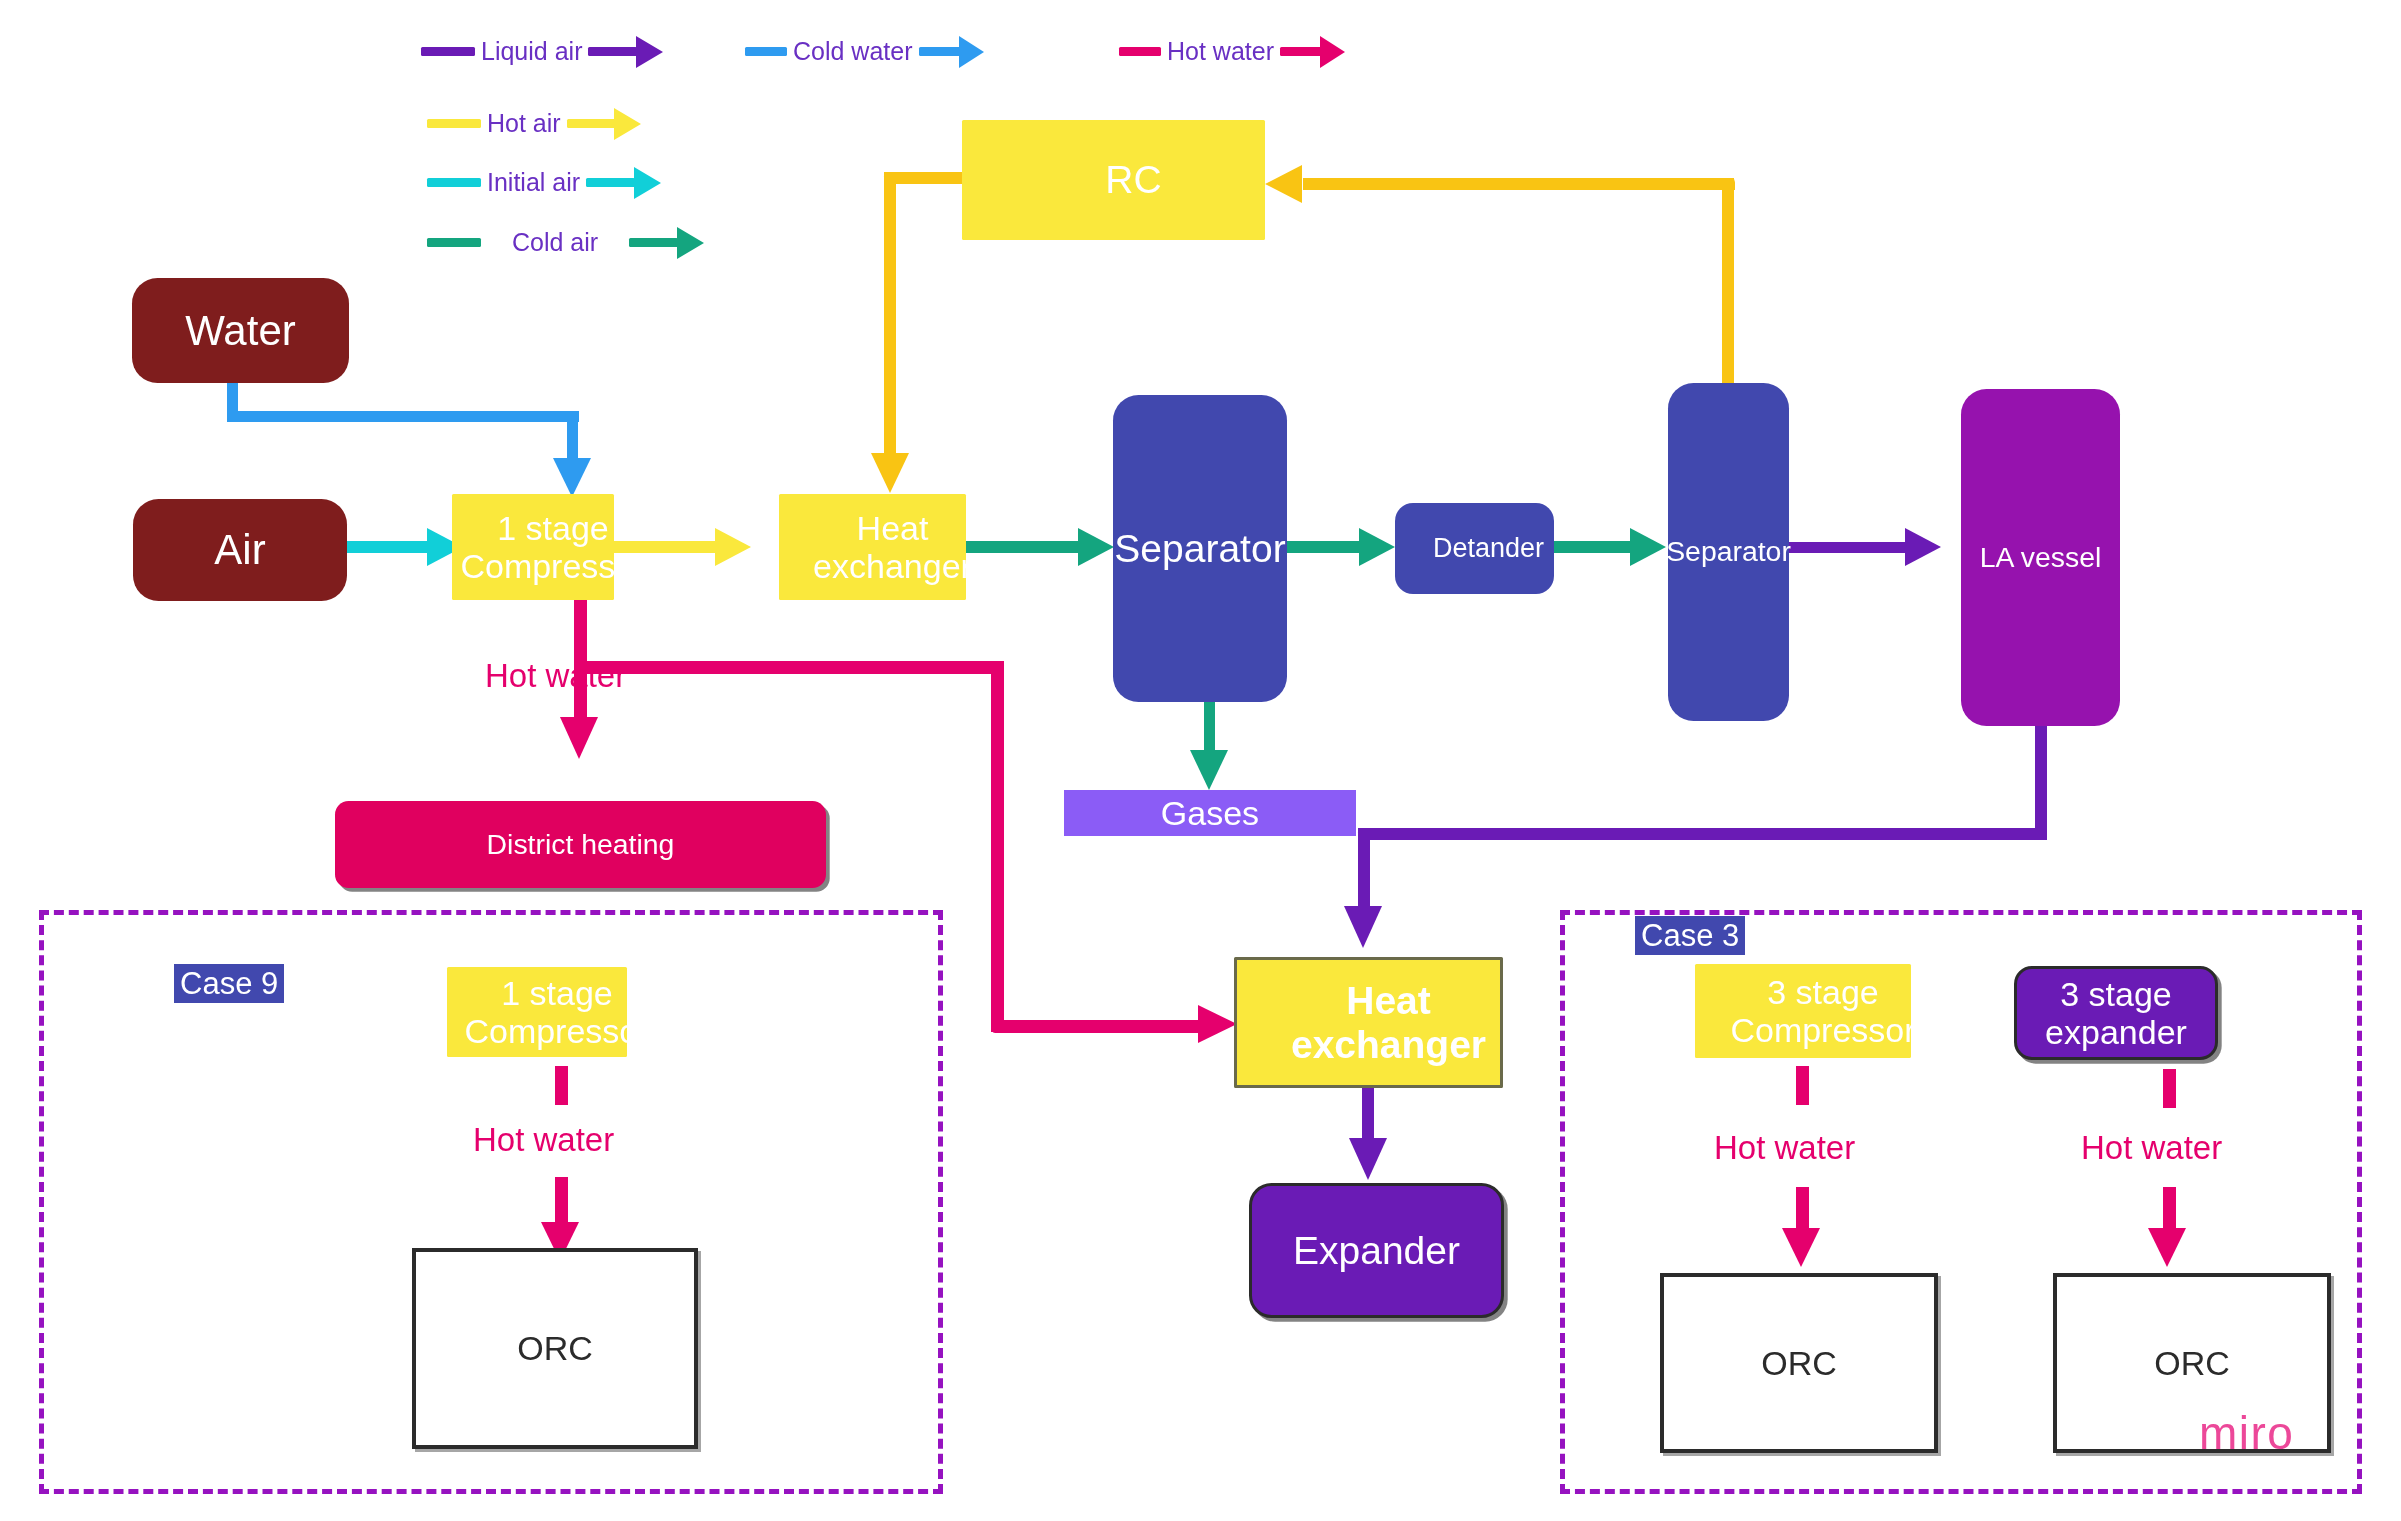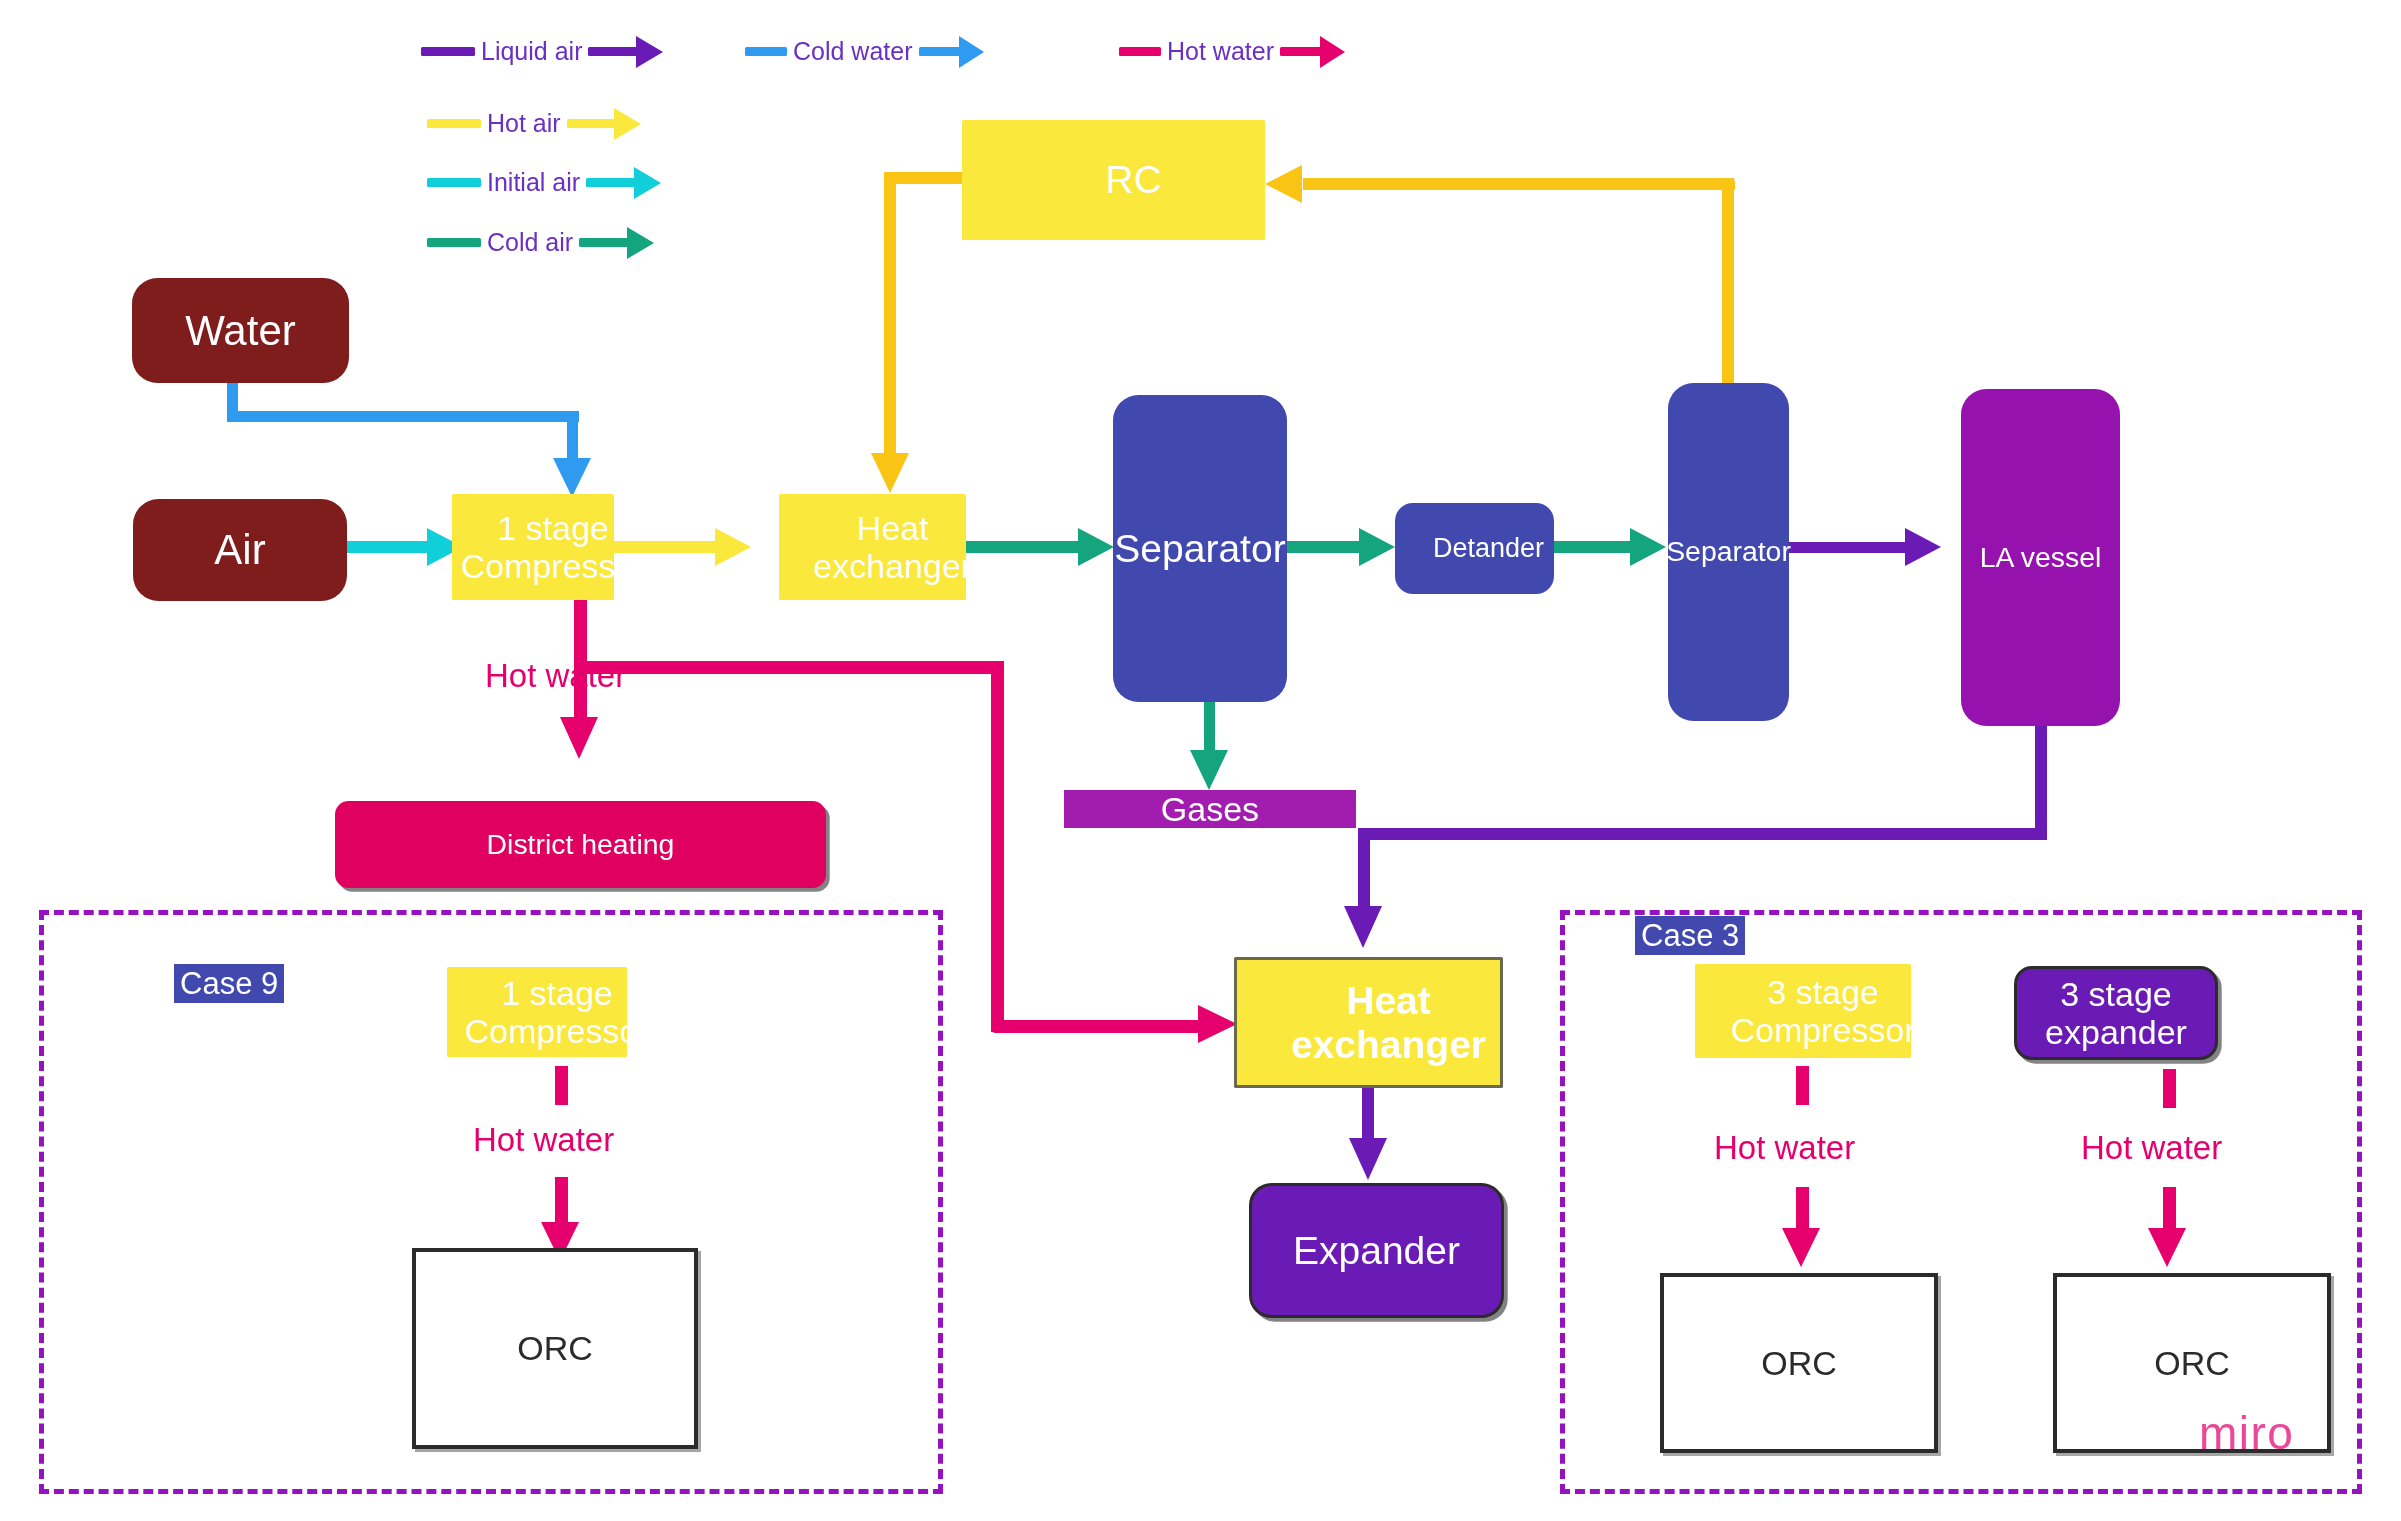--- a/index.html
+++ b/index.html
@@ -125,21 +125,21 @@
 
   <div class="legend-row" style="left:427px;top:168px;">
     <div class="leg-dash" style="background:#11cfd8;"></div>
     <div class="leg-label">Initial air</div>
     <div class="leg-arrow">
       <div class="shaft" style="background:#11cfd8;width:49px;"></div>
       <div class="head" style="border-left:27px solid #11cfd8;"></div>
     </div>
   </div>
 
-  <div class="legend-row" style="left:427px;top:228px;">
+  <div class="legend-row" style="left:427px;top:228px;gap:25px;">
     <div class="leg-dash" style="background:#14a57f;"></div>
     <div class="leg-label">Cold air</div>
     <div class="leg-arrow">
       <div class="shaft" style="background:#14a57f;width:49px;"></div>
       <div class="head" style="border-left:27px solid #14a57f;"></div>
     </div>
   </div>
 
   <div class="case-frame" style="left:39px;top:910px;width:904px;height:584px;"></div>
   <div class="case-frame" style="left:1560px;top:910px;width:802px;height:584px;"></div>
@@ -241,21 +241,21 @@
   </div>
 
   <div class="node pill" style="left:1961px;top:389px;width:159px;height:337px;background:#9612ae;font-size:28.4px;">
     <span>LA vessel</span>
   </div>
 
   <div class="node pill shadowbox" style="left:335px;top:801px;width:491px;height:87px;background:#e0005f;font-size:28.4px;border-radius:13.5px;">
     <span>District heating</span>
   </div>
 
-  <div class="gases" style="left:1064px;top:790px;width:292px;height:38px;background:#a21caf;">
+  <div class="gases" style="left:1064px;top:790px;width:292px;height:46px;background:#8b5cf6;">
     <span>Gases</span>
   </div>
 
   <div class="node sq" style="left:1234px;top:957px;width:269px;height:131px;background:#fae83c;font-size:39px;font-weight:bold;border:3.7px solid #6a6a4a;">
     <span>Heat
 exchanger</span>
   </div>
 
   <div class="node pill shadowbox" style="left:1249px;top:1183px;width:255px;height:135px;background:#6a1bb5;font-size:39px;border-radius:22.5px;border:3px solid #2b2b2b;">
     <span>Expander</span>

